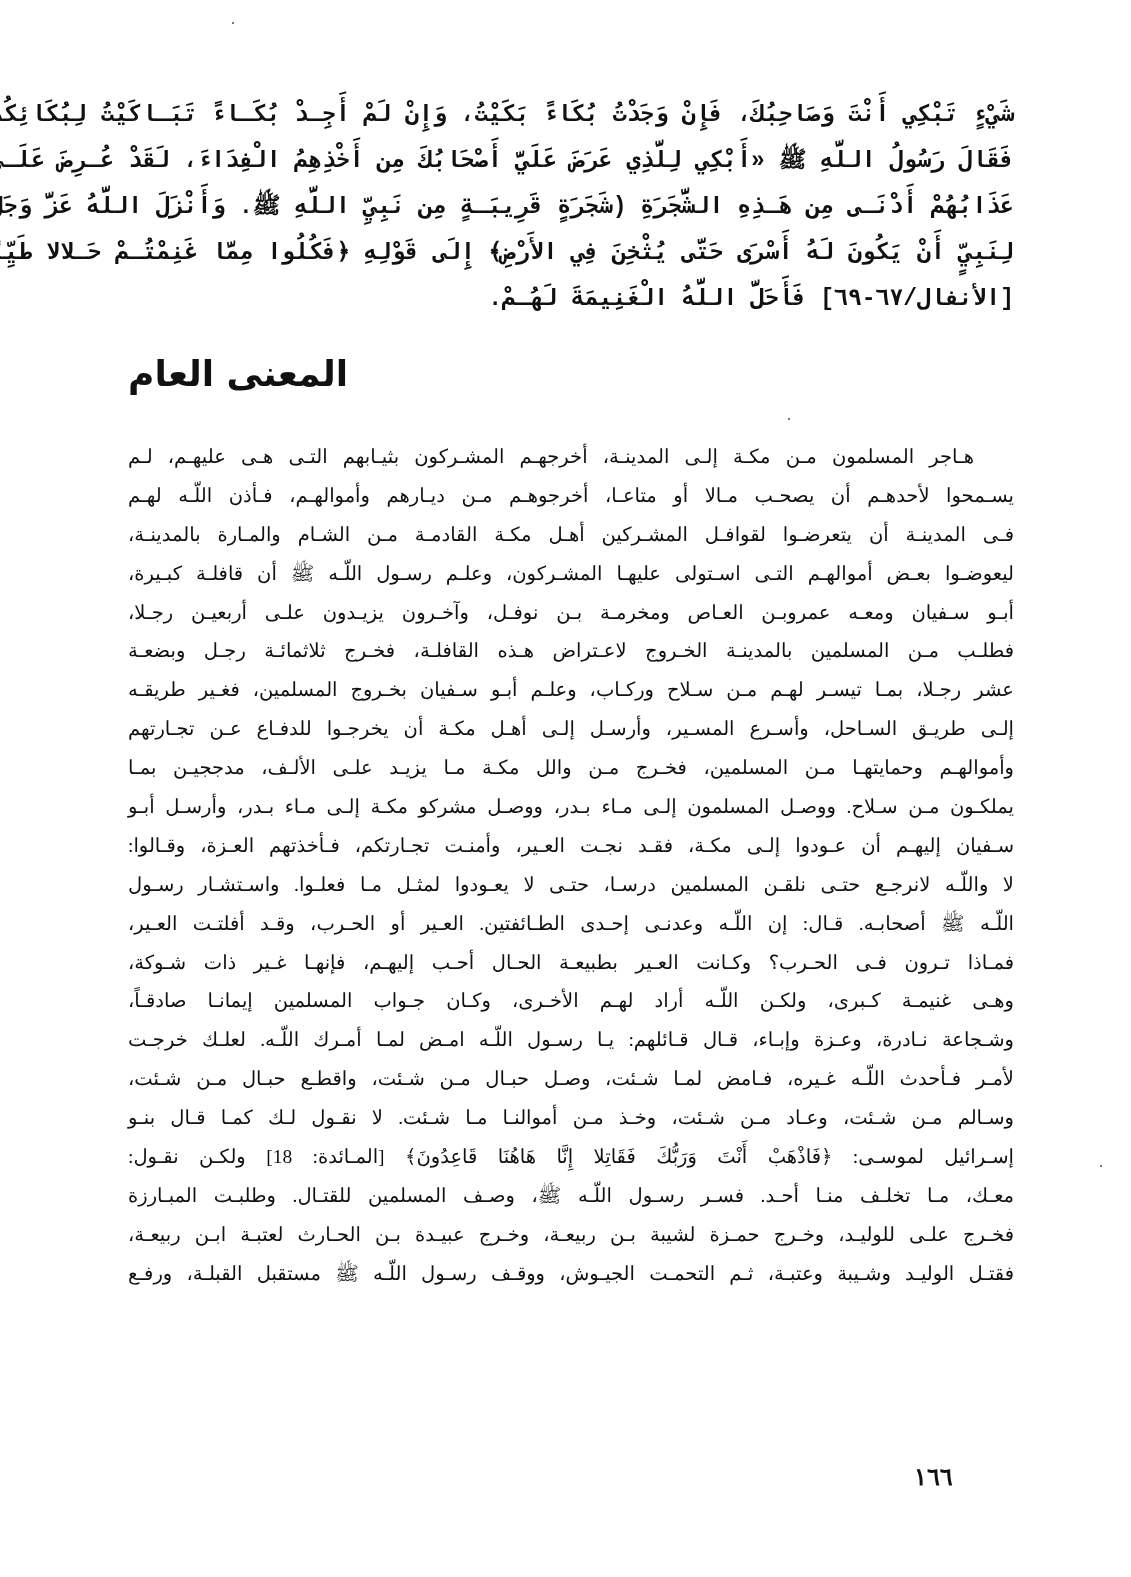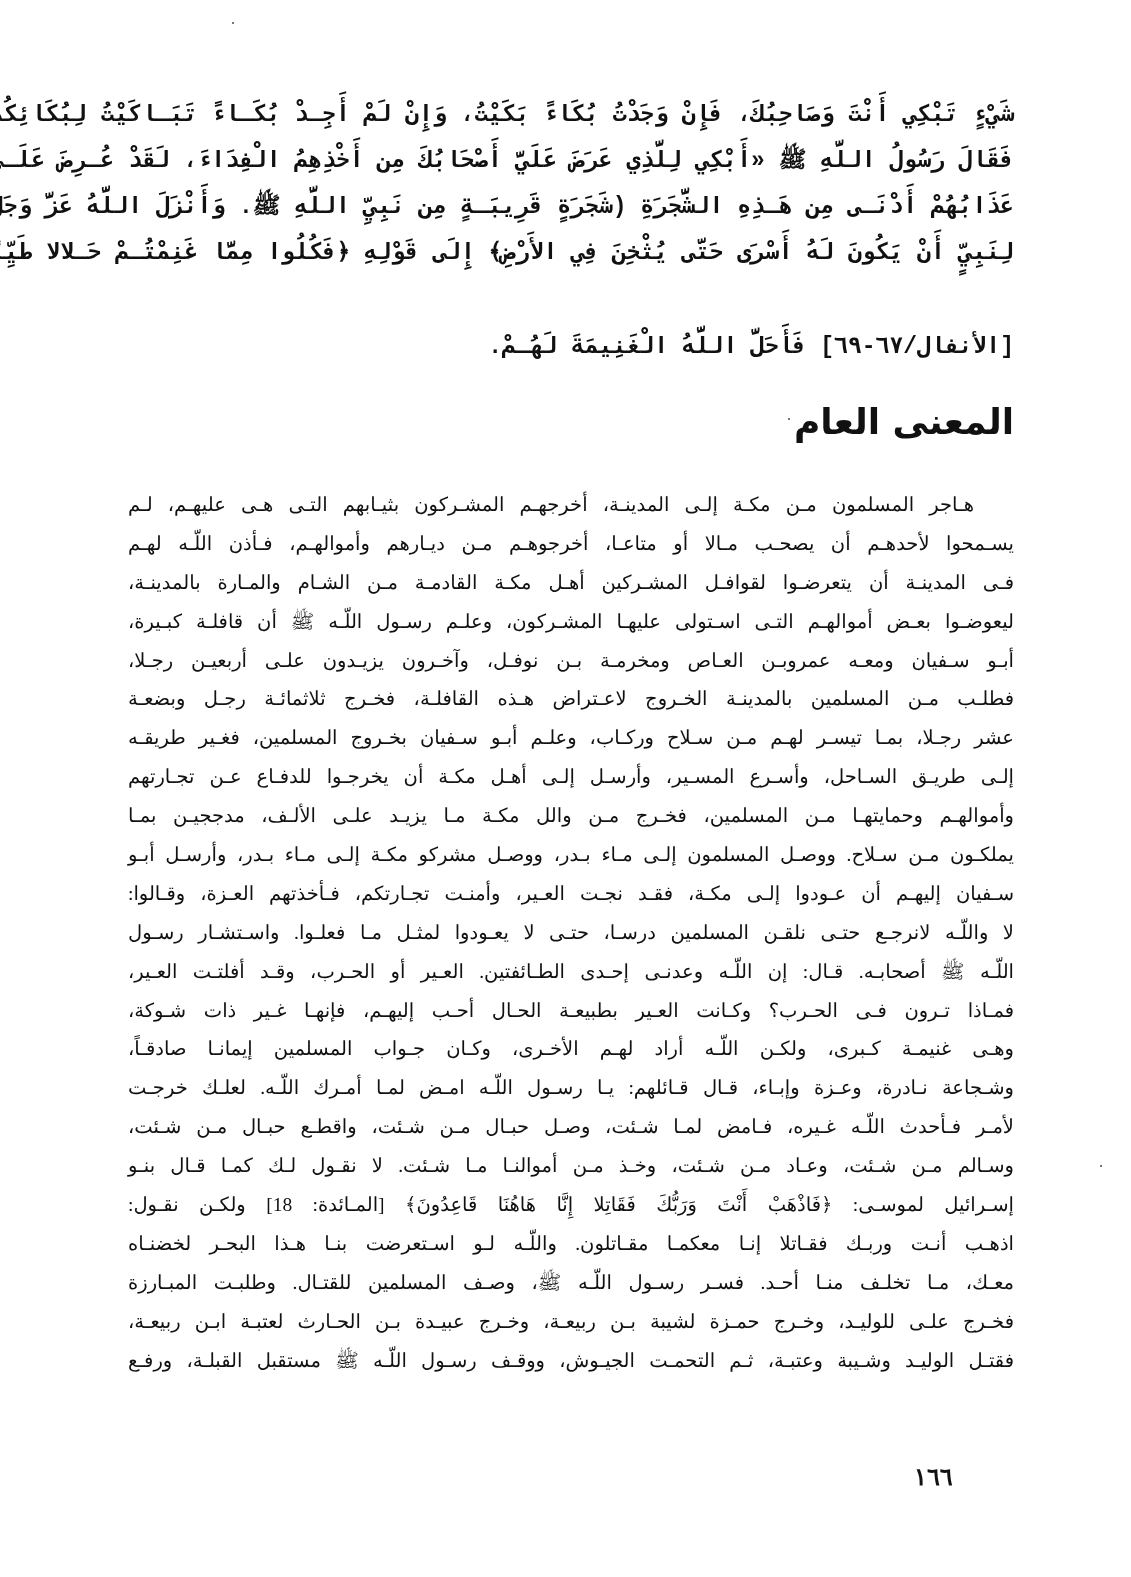--- a/index.html
+++ b/index.html
@@ -1,21 +1,21 @@
 <!DOCTYPE html>
 <html lang="ar" dir="rtl"><head>
 <meta charset="utf-8">
 <style>
   html, body { margin: 0; padding: 0; background: #ffffff; }
   body { width: 1131px; height: 1577px; position: relative; overflow: hidden; color: #111; }
   .page { position: absolute; left: 128px; top: 92px; width: 886px; direction: rtl; }
   .quote { font-family: Liberation Mono, monospace; font-weight: bold; font-size: 23px; line-height: 46px; text-align: justify; text-align-last: right; }
   .quote .line { display: block; height: 46px; white-space: nowrap; text-align: justify; text-align-last: justify; }
-  .quote .line.last { text-align-last: right; margin-top: 48px; }
-  .heading { font-family: "DejaVu Sans", sans-serif; font-weight: bold; font-size: 36px; text-align: right; margin: 22px 0 34px 0; line-height: 60px; }
+  .quote .line.last { text-align-last: right; }
+  .heading { font-family: "DejaVu Sans", sans-serif; font-weight: bold; font-size: 36px; text-align: left; margin: 22px 0 34px 0; line-height: 60px; }
   .body-text { font-family: Liberation Serif, serif; font-size: 19.5px; }
   .body-text .line { display: block; height: 38.9px; line-height: 38.9px; white-space: nowrap; text-align: justify; text-align-last: justify; }
   .body-text .line.first { padding-right: 40px; }
   .page-number { position: absolute; left: 914px; top: 1462px; font-family: "DejaVu Serif", serif; font-weight: bold; font-size: 24px; direction: rtl; }
   .speck { position: absolute; background: #777; width: 2px; height: 2px; }
 </style>
 </head>
 <body>
 
 <div class="page">
@@ -42,21 +42,20 @@
     <span class="line">يملكـون مـن سـلاح. ووصـل المسلمون إلـى مـاء بـدر، ووصـل مشركو مكـة إلـى مـاء بـدر، وأرسـل أبـو</span>
     <span class="line">سـفيان إليهـم أن عـودوا إلـى مكـة، فقـد نجـت العـير، وأمنـت تجـارتكم، فـأخذتهم العـزة، وقـالوا:</span>
     <span class="line">لا واللّـه لانرجـع حتـى نلقـن المسلمين درسـا، حتـى لا يعـودوا لمثـل مـا فعلـوا. واسـتشـار رسـول</span>
     <span class="line">اللّـه ﷺ أصحابـه. قـال: إن اللّـه وعدنـى إحـدى الطـائفتين. العـير أو الحـرب، وقـد أفلتـت العـير،</span>
     <span class="line">فمـاذا تـرون فـى الحـرب؟ وكـانت العـير بطبيعـة الحـال أحـب إليهـم، فإنهـا غـير ذات شـوكة،</span>
     <span class="line">وهـى غنيمـة كـبرى، ولكـن اللّـه أراد لهـم الأخـرى، وكـان جـواب المسلمين إيمانـا صادقـاً،</span>
     <span class="line">وشـجاعة نـادرة، وعـزة وإبـاء، قـال قـائلهم: يـا رسـول اللّـه امـض لمـا أمـرك اللّـه. لعلـك خرجـت</span>
     <span class="line">لأمـر فـأحدث اللّـه غـيره، فـامض لمـا شـئت، وصـل حبـال مـن شـئت، واقطـع حبـال مـن شـئت،</span>
     <span class="line">وسـالم مـن شـئت، وعـاد مـن شـئت، وخـذ مـن أموالنـا مـا شـئت. لا نقـول لـك كمـا قـال بنـو</span>
     <span class="line">إسـرائيل لموسـى: ﴿فَاذْهَبْ أَنْتَ وَرَبُّكَ فَقَاتِلا إِنَّا هَاهُنَا قَاعِدُونَ﴾ [المـائدة: 18] ولكـن نقـول:</span>
-    <span class="line">اذهـب أنـت وربـك فقـاتلا إنـا معكمـا مقـاتلون. واللّـه لـو اسـتعرضت بنـا هـذا البحـر لخضنـاه</span>
     <span class="line">معـك، مـا تخلـف منـا أحـد. فسـر رسـول اللّـه ﷺ، وصـف المسلمين للقتـال. وطلبـت المبـارزة</span>
     <span class="line">فخـرج علـى للوليـد، وخـرج حمـزة لشيبة بـن ربيعـة، وخـرج عبيـدة بـن الحـارث لعتبـة ابـن ربيعـة،</span>
     <span class="line">فقتـل الوليـد وشـيبة وعتبـة، ثـم التحمـت الجيـوش، ووقـف رسـول اللّـه ﷺ مستقبل القبلـة، ورفـع</span>
   </div>
 </div>
 
 <div class="page-number">١٦٦</div>
 
 <span class="speck" style="left:232px; top:22px;"></span>
 <span class="speck" style="left:1100px; top:1165px;"></span>

